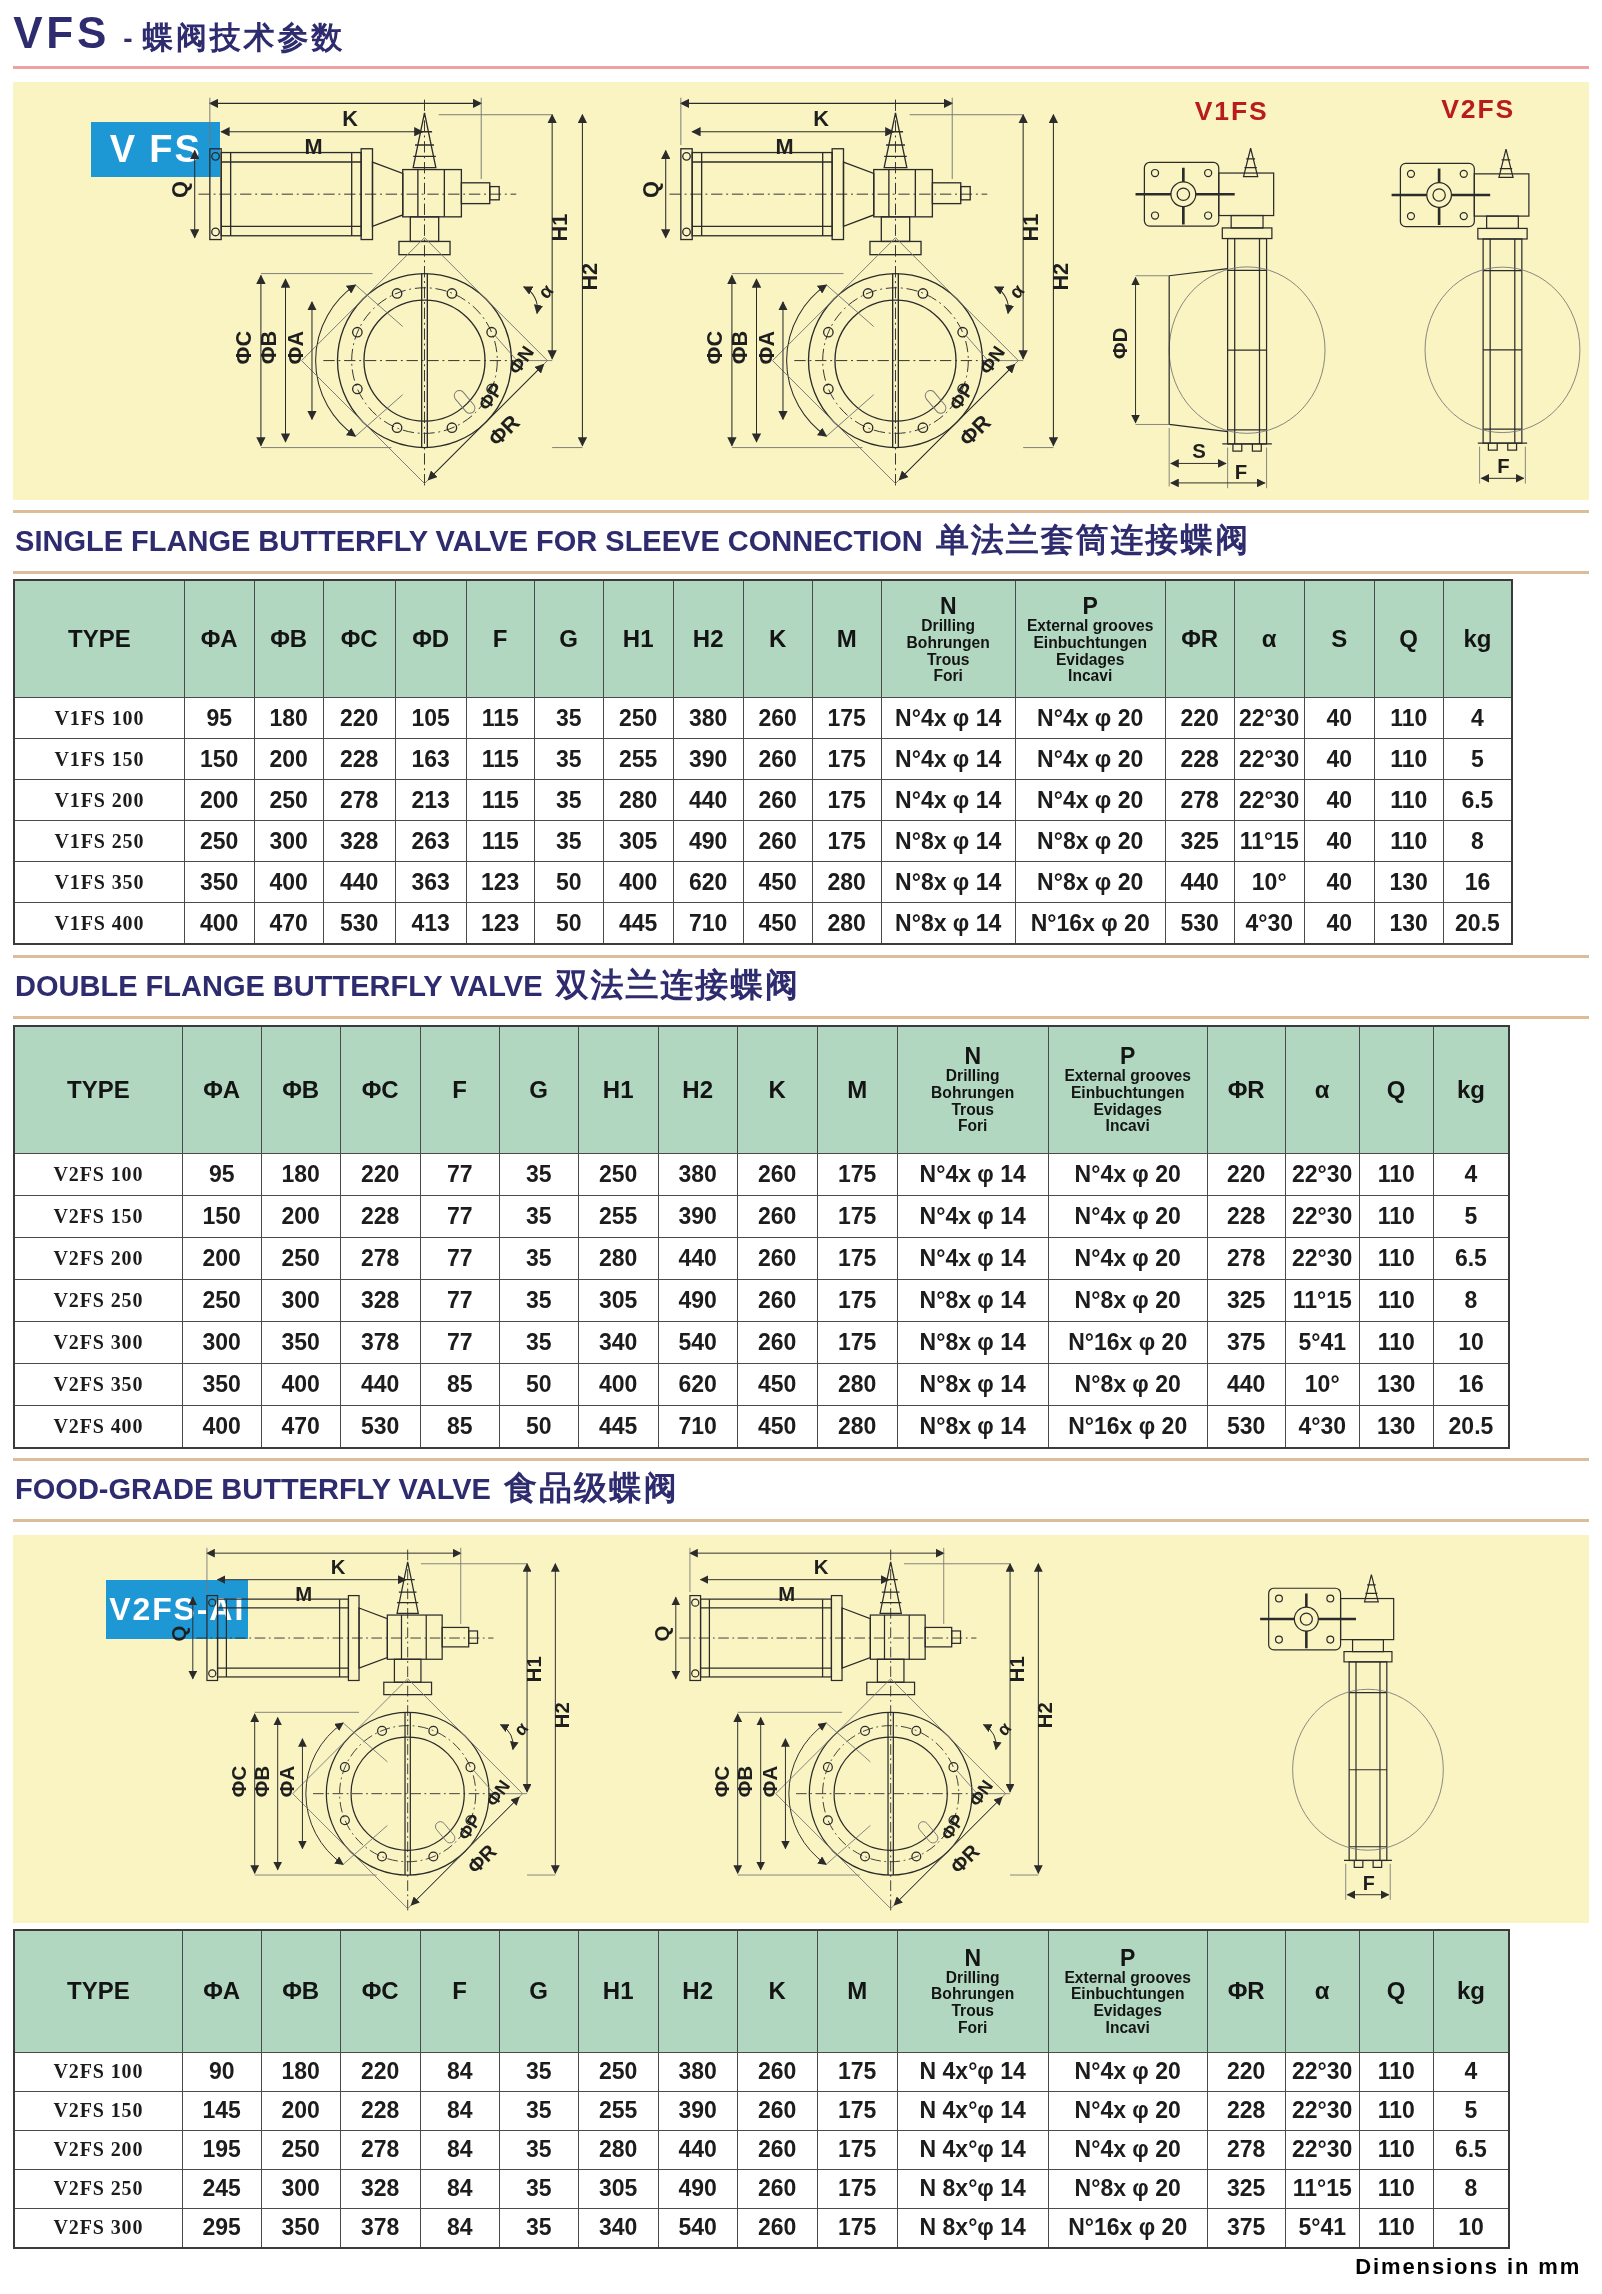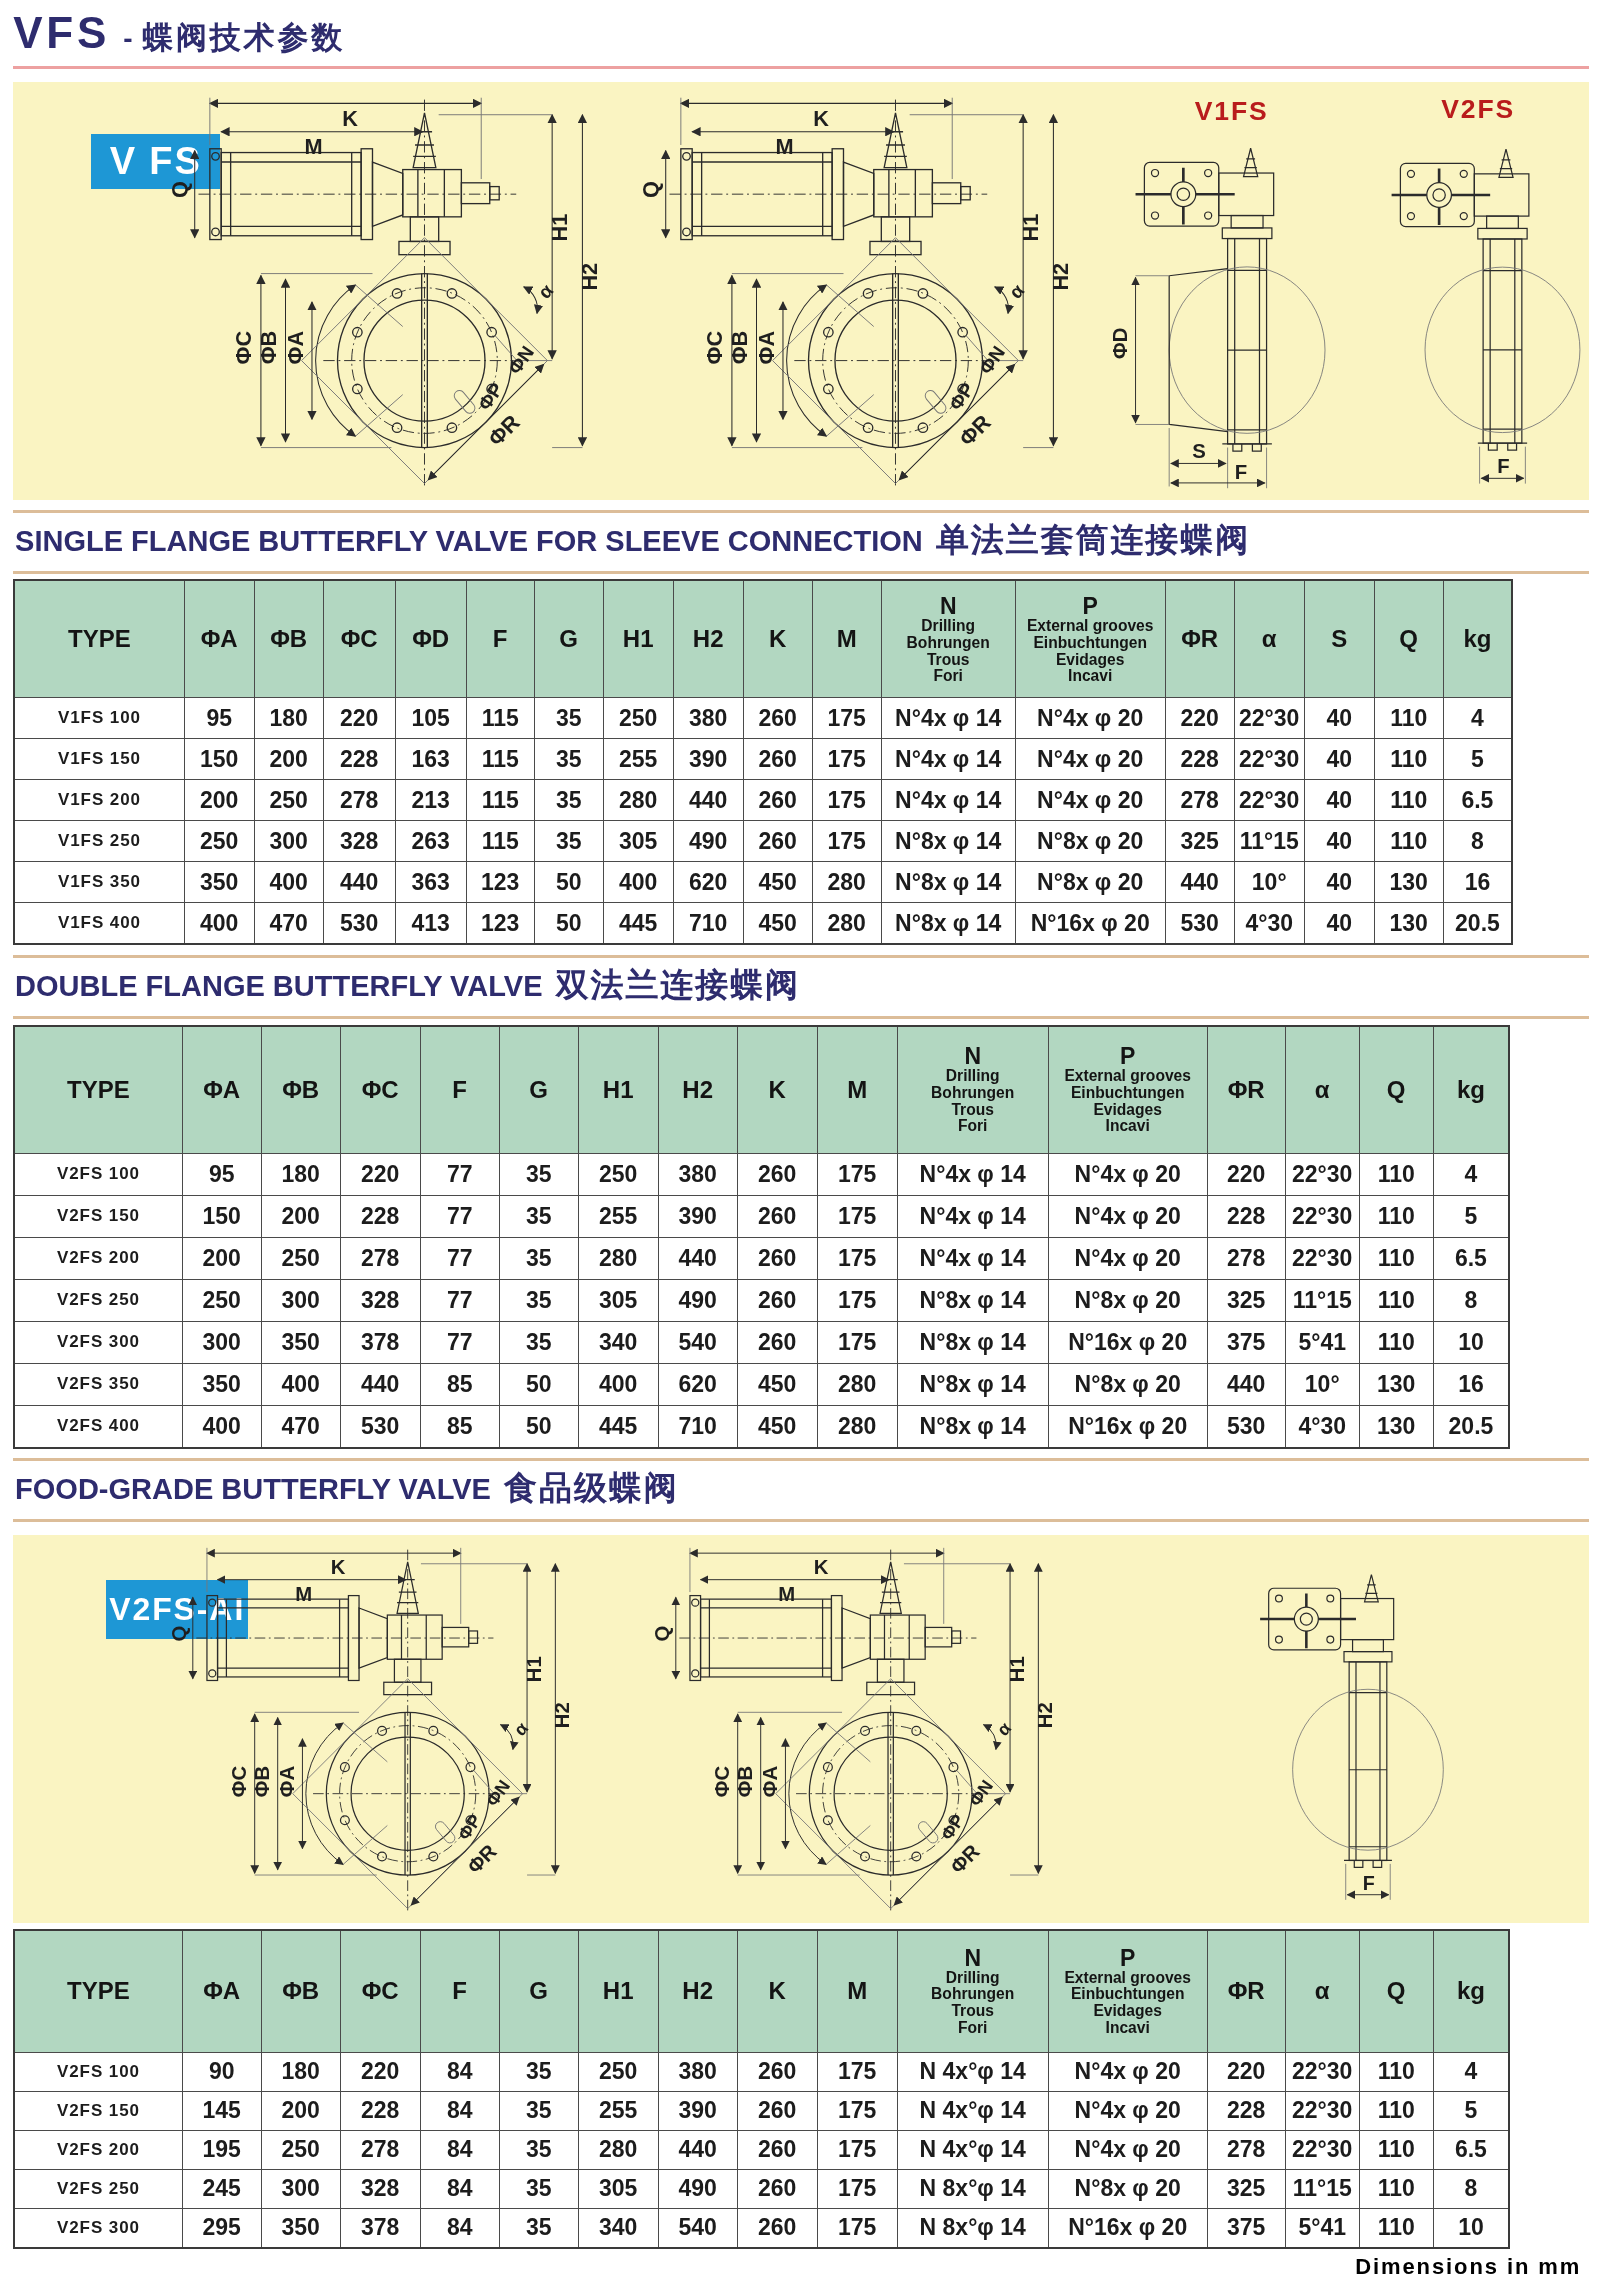--- a/index.html
+++ b/index.html
@@ -14,21 +14,21 @@
   .rule{height:2.8px;border:0;}
   .rule.pink{background:#eda1a1;margin-top:3.8px;}
   .rule.tan{background:#dcbd99;}
 
   
   .panel{position:relative;background:#faf4c2;margin-top:13.2px;}
   .panel-1{height:418px;}
   .panel-2{height:388px;}
   .badge{position:absolute;background:#1e97d5;color:#ffffff;font-weight:900;text-align:center;
          display:flex;align-items:center;justify-content:center;letter-spacing:1.9px;}
-  .badge-1{left:78px;top:52px;width:129px;height:55px;font-size:38px;}
+  .badge-1{left:78px;top:40px;width:129px;height:55px;font-size:38px;}
   .badge-2{left:93px;top:45px;width:142px;height:59px;font-size:32px;}
   .side-title{position:absolute;font-weight:700;font-size:26.5px;color:#b91c1c;text-align:center;letter-spacing:1.9px;}
   .diag{position:absolute;}
 
   svg text{stroke:none;}
   .dt{fill:#1f1f1f;font-weight:700;font-size:23px;font-family:"Liberation Sans",sans-serif;}
   .dts{fill:#1f1f1f;font-weight:700;font-size:20px;font-family:"Liberation Sans",sans-serif;}
   .ln{stroke:#2b2b2b;stroke-width:1.4;fill:none;}
   .thin{stroke:#777;stroke-width:1;fill:none;}
   .cl{stroke:#2b2b2b;stroke-width:1;fill:none;stroke-dasharray:12 4 2 4;}
@@ -46,21 +46,21 @@
       font-weight:700;padding:0 1.9px;overflow:hidden;}
   table.spec thead th{background:#b2d7c1;font-size:24px;color:#141414;}
   table.spec thead .hsub{font-size:15.6px;line-height:1.08;font-weight:700;}
   table.spec thead .hmain{font-size:23px;line-height:1.05;}
   .t1 thead th{height:116px;}
   .t2 thead th{height:126px;}
   .t3 thead th{height:121px;}
   .t1 tbody td{height:40px;font-size:23px;}
   .t2 tbody td{height:41px;font-size:23px;}
   .t3 tbody td{height:38px;font-size:23px;}
-  table.spec tbody td.type{font-size:17px;letter-spacing:0.9px;}
+  table.spec tbody td.type{font-size:20px;letter-spacing:0.9px;font-family:Liberation Serif, serif;}
 
   
   .footer{text-align:right;font-weight:900;font-size:22px;letter-spacing:1.9px;padding:5.7px 7.6px 0 0;color:#000;}
 </style>
 </head>
 <body>
 
 <svg width="0" height="0" style="position:absolute" aria-hidden="true">
   <defs>
     <marker id="ah" viewBox="0 0 10 10" refX="9" refY="5" markerWidth="9" markerHeight="9" orient="auto-start-reverse">

